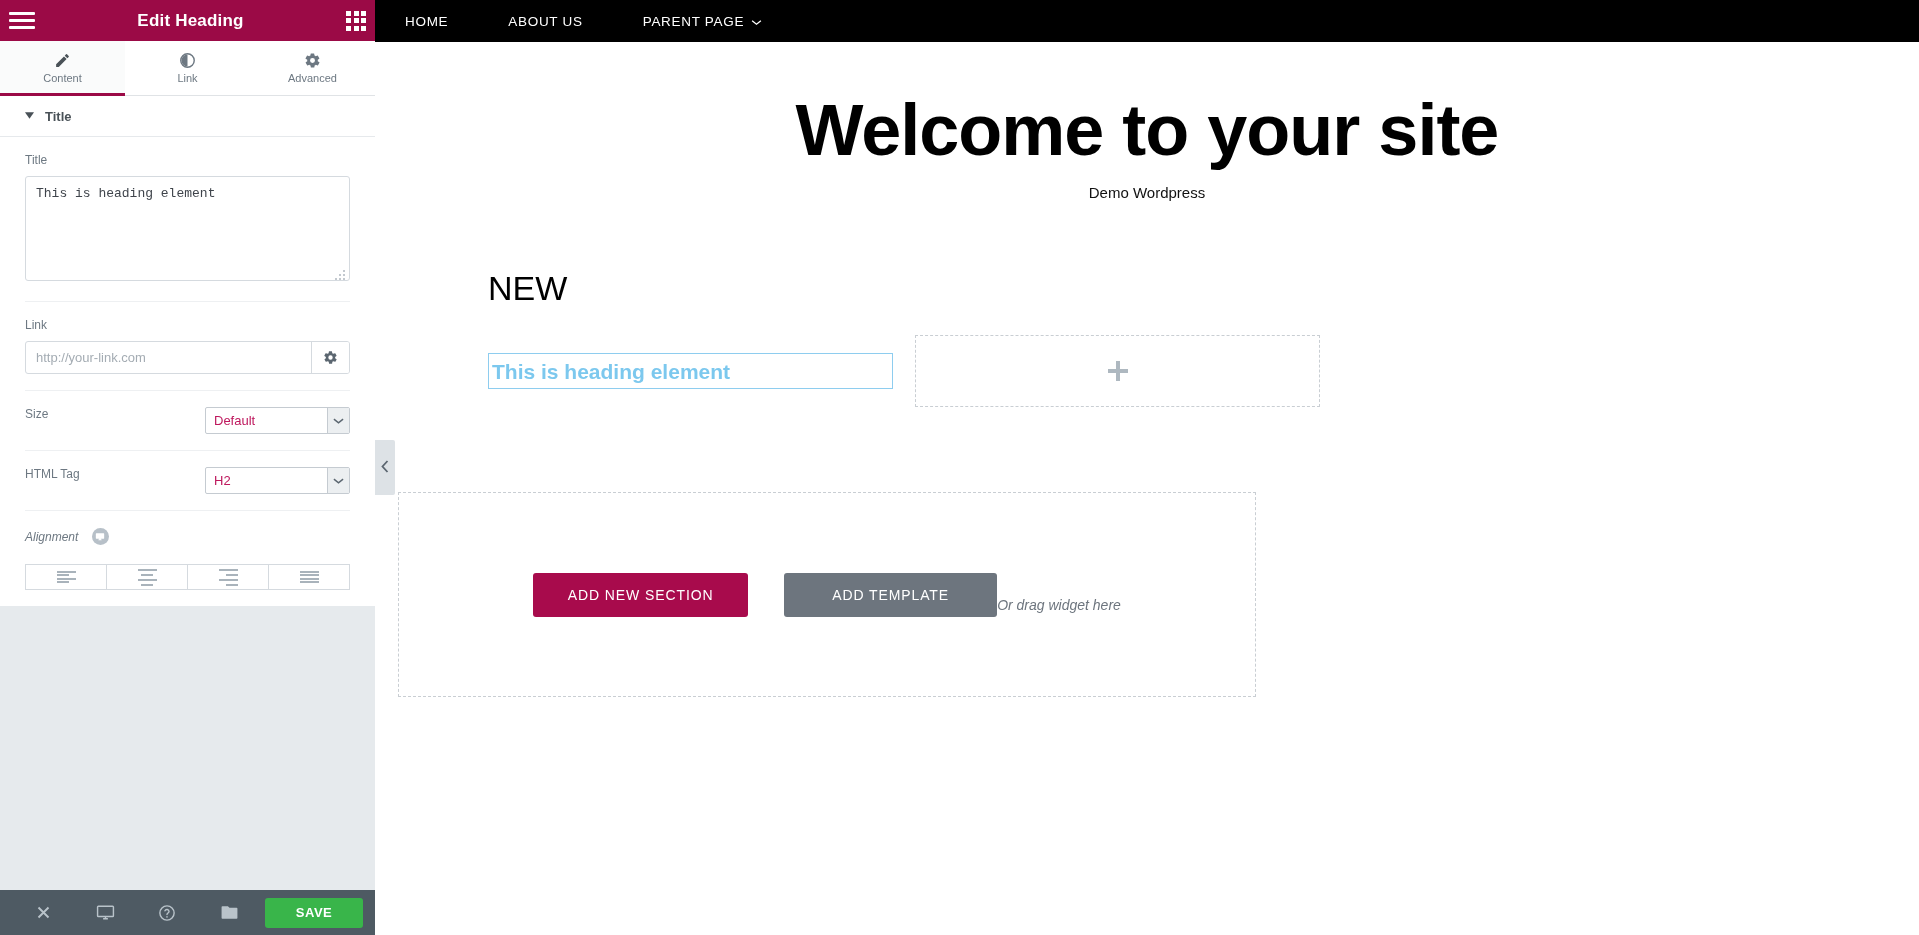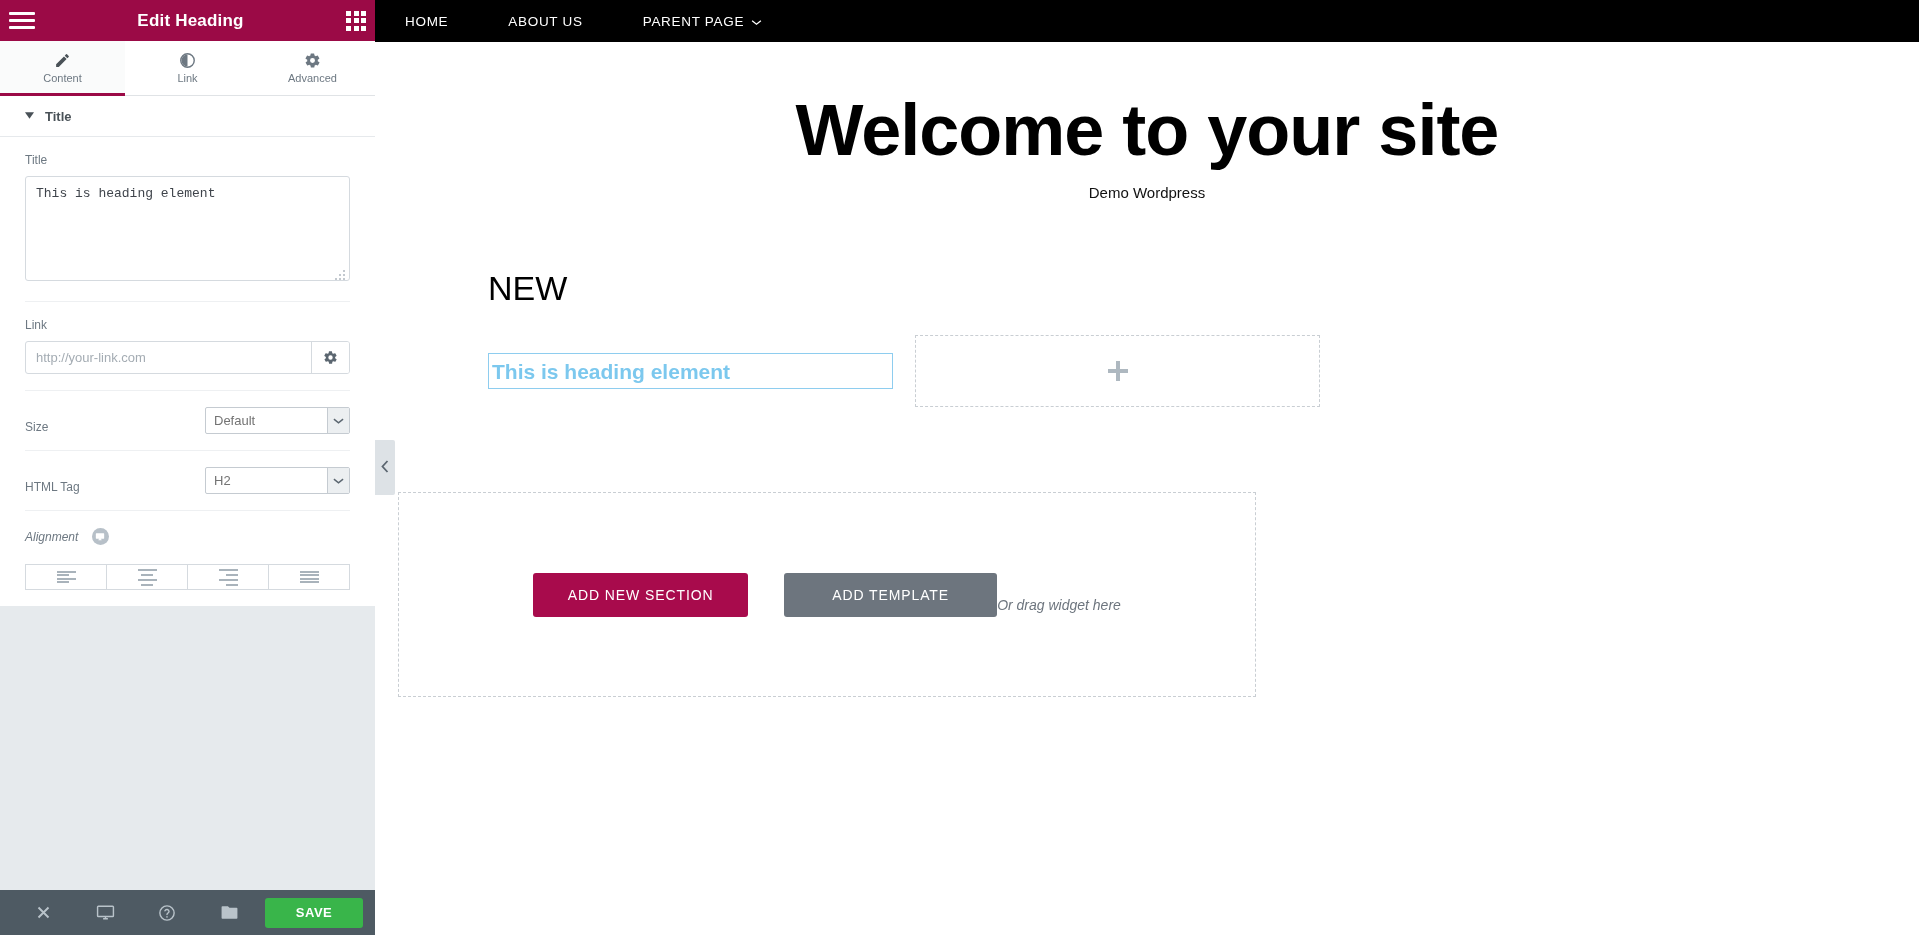--- a/index.html
+++ b/index.html
@@ -61,21 +61,21 @@
   }
   .section-head .caret { color: #495157; font-size: 9px; line-height: 1; }
   .section-head .stitle { font-size: 13px; font-weight: bold; color: #495157; }
 
   .ctrl-group { background: #ffffff; padding: 0 25px; }
   .ctrl { padding: 16px 0; border-bottom: 1px solid #eef0f2; }
   .ctrl.noline { border-bottom: none; font-style: italic; }
   .ctrl-label {
     font-size: 12px; color: #6d7882; display: block; margin-bottom: 9px;
   }
-  .ctrl-row { display: flex; align-items: flex-end; justify-content: space-between; gap: 10px; }
+  .ctrl-row { display: flex; align-items: flex-start; justify-content: space-between; gap: 10px; }
   .ctrl-row .ctrl-label { margin-bottom: 0; }
 
   textarea.title-area {
     width: 100%; height: 105px; resize: none;
     border: 1px solid #d5dadf; border-radius: 3px;
     padding: 8px 10px; font-family: "Liberation Mono", monospace;
     font-size: 13px; color: #3f444b; background: #fff; outline: none;
     line-height: 1.4;
   }
   .ta-wrap { position: relative; }
@@ -98,21 +98,21 @@
     background: #ffffff; cursor: pointer;
   }
 
   .sel-wrap {
     position: relative; width: 145px; height: 27px;
     border: 1px solid #c5cbd1; border-radius: 2px;
     background: #ffffff; display: flex; align-items: center;
     cursor: pointer;
   }
   .sel-wrap .sel-val {
-    padding-left: 8px; font-size: 13px; color: #737373;
+    padding-left: 8px; font-size: 13px; color: #be185d;
     flex: 1; overflow: hidden; white-space: nowrap;
   }
   .sel-btn {
     width: 22px; height: 25px; background: #eceff1;
     border-left: 1px solid #c5cbd1;
     display: flex; align-items: center; justify-content: center;
   }
 
   .badge-icon {
     width: 17px; height: 17px; border-radius: 50%;

